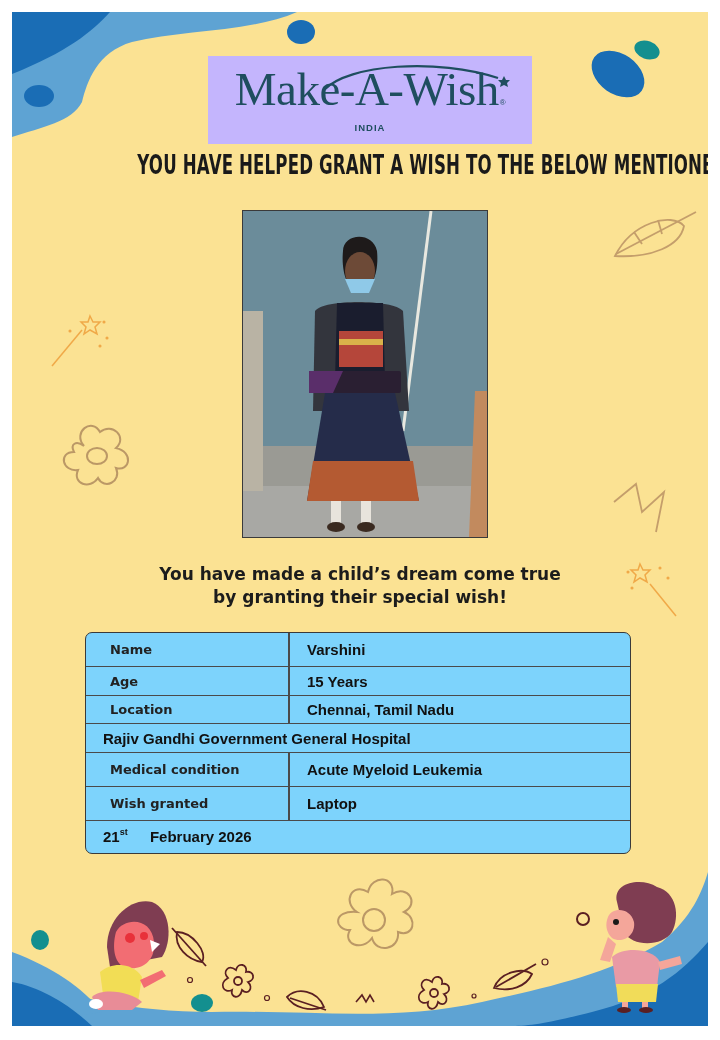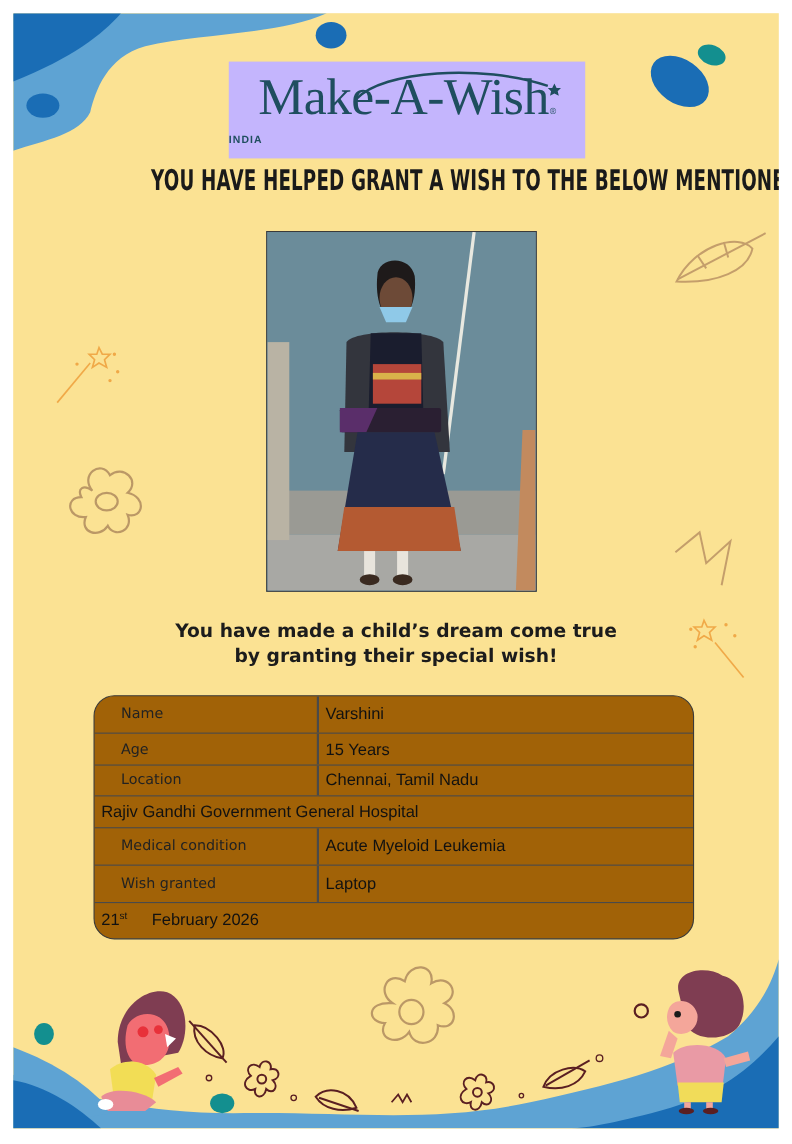--- a/index.html
+++ b/index.html
@@ -36,20 +36,21 @@
   }
   .logo-reg {
     font-family: "Liberation Sans", sans-serif;
     font-size: 8px;
     vertical-align: baseline;
     margin-left: 1px;
   }
   .logo-sub {
     position: absolute;
     left: 0; right: 0; top: 66px;
+    text-align: center;
     font-family: "Liberation Sans", sans-serif;
     font-weight: bold;
     font-size: 9.5px;
     letter-spacing: 1px;
     color: #1f4e5f;
   }
   .logo-arc { position: absolute; left: 0; top: 0; }
   .headline {
     position: absolute;
     left: 0; right: 0; top: 138px;
@@ -79,43 +80,44 @@
     font-size: 17px;
     line-height: 23px;
     color: #1c1c1c;
     font-weight: bold;
   }
   .info-table {
     position: absolute;
     left: 73px; top: 620px;
     width: 544px; height: 220px;
     border: 1.5px solid #3a3a3a;
-    border-radius: 19px;
-    background: #a16207;
+    border-radius: 7px;
+    background: #7dd3fc;
     overflow: hidden;
+    font-weight: bold;
   }
   .row {
     display: flex;
     border-bottom: 1.5px solid #4a4a4a;
     box-sizing: border-box;
   }
   .row:last-child { border-bottom: none; }
   .cell-label {
     width: 204px;
     border-right: 2px solid #4a4a4a;
     box-sizing: border-box;
     padding-left: 24px;
     font-family: "DejaVu Sans", sans-serif;
     font-size: 13px;
     color: #222;
     display: flex; align-items: center;
   }
   .cell-value {
     flex: 1;
-    padding-left: 6px;
+    padding-left: 17px;
     font-family: "Liberation Sans", sans-serif;
     font-size: 15px;
     color: #111;
     display: flex; align-items: center;
   }
   .cell-value sup { font-size: 9px; margin-right: 18px; position: relative; top: -4px; vertical-align: baseline; }
 </style>
 </head>
 <body>
 

